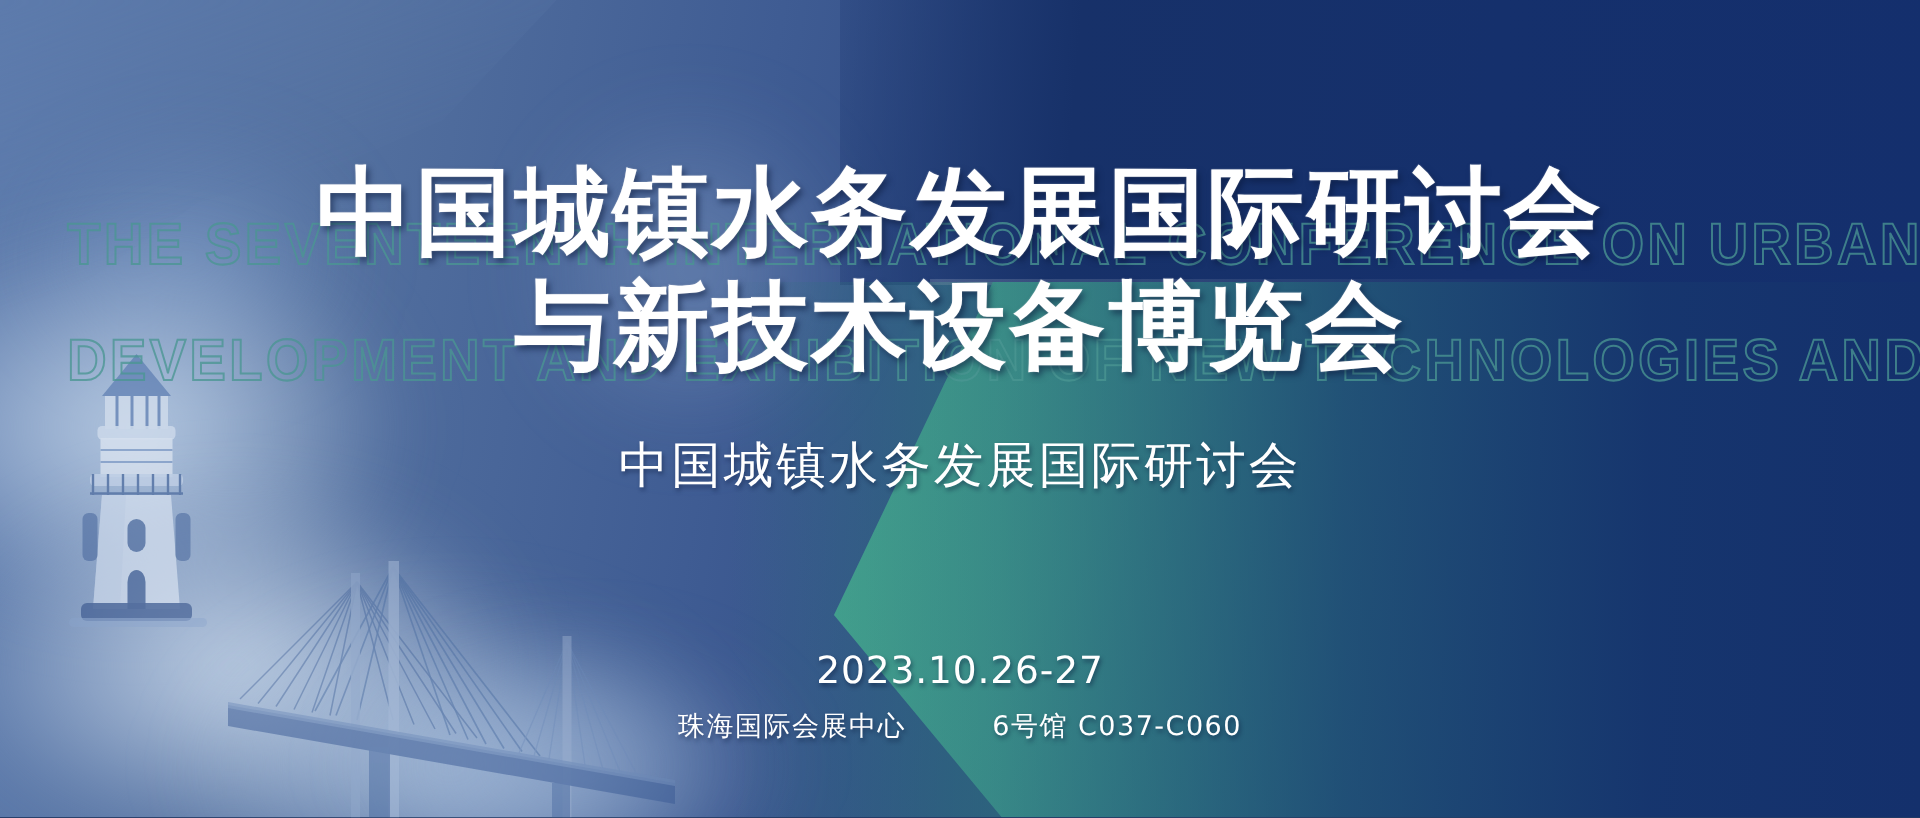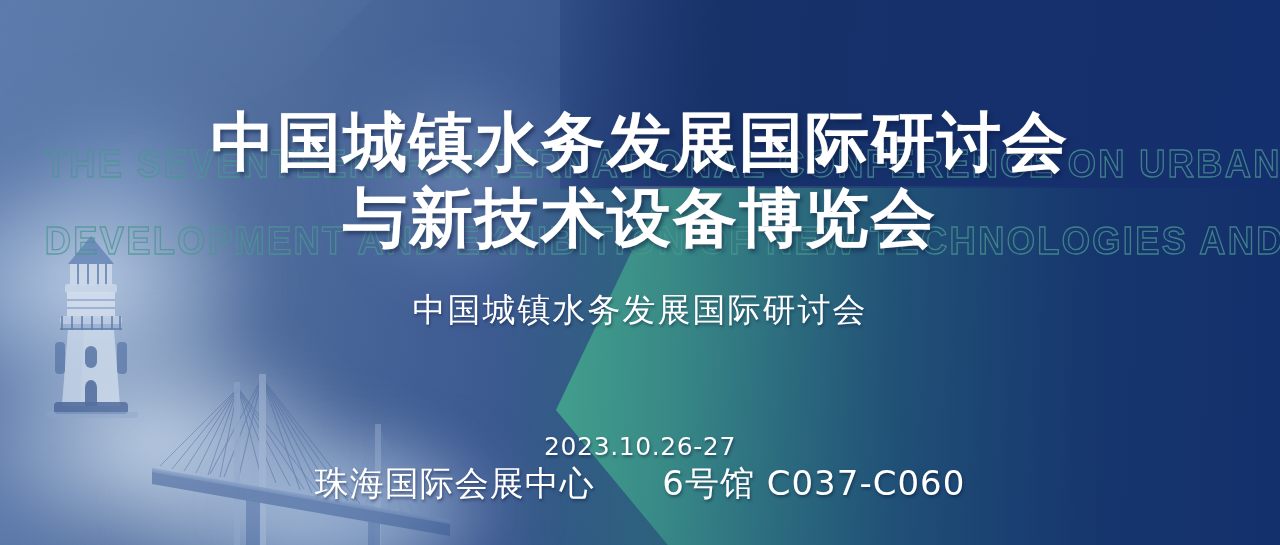--- a/index.html
+++ b/index.html
@@ -137,22 +137,23 @@
   }
 
   
   .info{position:absolute;left:0;right:0;top:432px;text-align:center;}
   .info-date{
     font-family:"DejaVu Sans","Liberation Sans",sans-serif;
     font-size:25px;color:#ffffff;letter-spacing:.6px;
     text-shadow:1px 2px 3px rgba(10,24,58,.5);
   }
   .info-venue{
-    font-family:"DejaVu Sans","Liberation Sans",sans-serif;
-    font-size:34px;color:#ffffff;letter-spacing:1px;
+    margin-top:11px;
+    font-family:"DejaVu Sans","Liberation Sans",sans-serif;
+    font-size:18px;color:#ffffff;letter-spacing:1px;
     text-shadow:1px 2px 3px rgba(10,24,58,.5);
     white-space:nowrap;
   }
   .info-venue .gap{display:inline-block;width:44px;}
 </style>
 </head>
 <body>
 
 <div class="banner">
 

